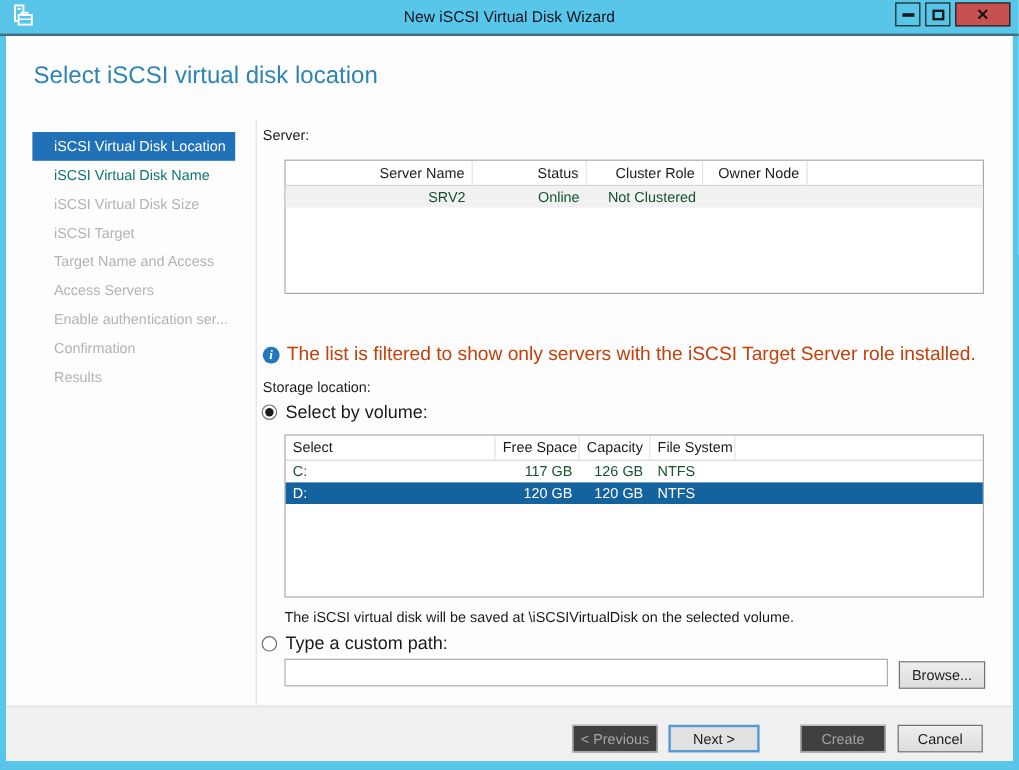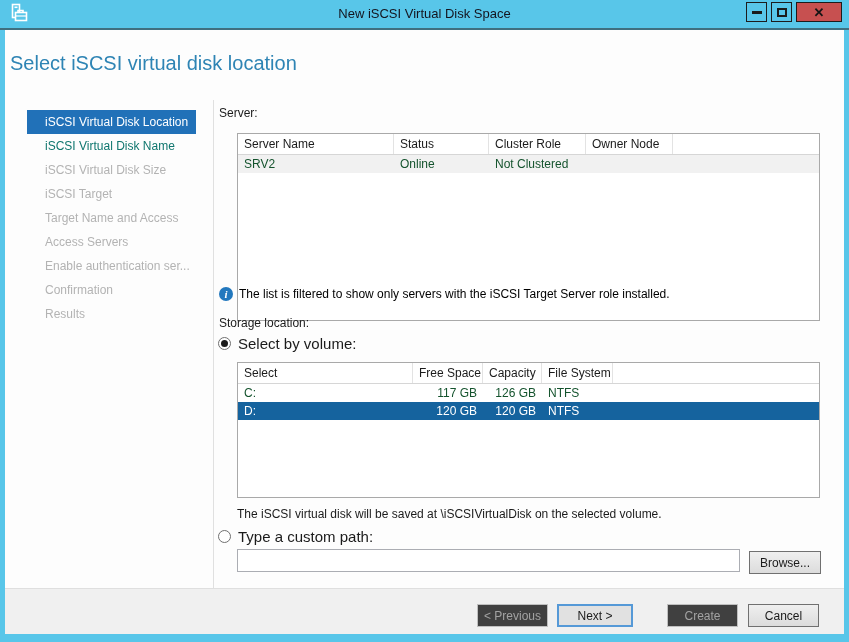--- a/index.html
+++ b/index.html
@@ -16,54 +16,54 @@
   .win-btn { width: 21px; height: 20px; border: 1px solid #1C1C1C; margin-left: 4px;
              display: flex; align-items: center; justify-content: center; cursor: default; }
   .win-btn.close { width: 46px; background: #C75050; }
   .glyph-min { display: block; width: 10px; height: 3px; background: #1B1B1B; }
   .glyph-max { display: block; width: 10px; height: 9px; border: 2px solid #1B1B1B; background: transparent; }
   .glyph-close { font-size: 13px; font-weight: 700; color: #141414; line-height: 1; }
   .titlebar-edge { position: absolute; top: 28px; left: 0; width: 100%; height: 2px; background: #3F6F80; }
 
   
   .content { position: absolute; top: 30px; left: 5px; width: 839px; height: 604px; background: #FDFDFD; }
-  .heading { position: absolute; left: 5px; top: 22px; font-size: 20px; font-weight: 400; color: #2E84B4; text-align: right; }
+  .heading { position: absolute; left: 23px; top: 22px; font-size: 20px; font-weight: 400; color: #2E84B4; text-align: right; }
 
   
   .sidebar { position: absolute; left: 22px; top: 80px; width: 169px; }
   .side-item { height: 24px; line-height: 24px; padding-left: 18px; font-size: 12px;
                color: #0f766e; white-space: nowrap; overflow: hidden; }
   .side-item.selected { background: #2171B8; color: #FFFFFF; }
   .side-item.disabled { color: #B3B3B3; }
   .vdivider { position: absolute; left: 208px; top: 70px; width: 1px; height: 520px; background: #E0E0E0; }
 
   .small-label { position: absolute; font-size: 12px; color: #1B1B1B; }
 
   
   .listbox { position: absolute; background: #FFFFFF; border: 1px solid #A9A9A9; }
-  .server-box { left: 232px; top: 103px; width: 583px; height: 188px; }
+  .server-box { left: 232px; top: 103px; width: 583px; height: 112px; text-align: right; }
   .volume-box { left: 232px; top: 332px; width: 583px; height: 136px; }
   .grid-server { display: grid; grid-template-columns: 156px 95px 97px 87px 1fr; }
   .grid-volume { display: grid; grid-template-columns: 175px 70px 59px 71px 1fr; }
   .thead { border-bottom: 1px solid #D6D6D6; }
   .th { font-size: 12px; color: #1B1B1B; padding: 3px 6px; border-right: 1px solid #E3E3E3;
         white-space: nowrap; overflow: hidden; }
   .th:last-child { border-right: none; }
   .td { font-size: 12px; color: #14532d; padding: 2px 6px; white-space: nowrap; overflow: hidden; }
   .td.num { text-align: right; }
   .trow.alt { background: #F1F1F1; }
   .trow.selected { background: #15639E; }
   .trow.selected .td { color: #FFFFFF; }
 
   
   .info-row { position: absolute; left: 214px; top: 257px; display: flex; align-items: center; }
   .info-icon { width: 14px; height: 14px; border-radius: 50%; background: #2278BE; color: #FFFFFF;
                font-family: "Liberation Serif", serif; font-style: italic; font-weight: 700;
                font-size: 11px; line-height: 14px; text-align: center; margin-right: 6px; flex: 0 0 auto; }
-  .info-text { font-size: 12px; color: #000000; }
+  .info-text { font-size: 16px; color: #c2410c; }
 
   
   .radio-row { position: absolute; display: flex; align-items: center; }
   .radio { width: 13px; height: 13px; border: 1px solid #707070; border-radius: 50%;
            background: #FFFFFF; margin-right: 7px; display: inline-flex;
            align-items: center; justify-content: center; flex: 0 0 auto; }
   .radio .dot { width: 7px; height: 7px; border-radius: 50%; background: #1B1B1B; display: none; }
   .radio.checked .dot { display: block; }
   .radio-label { font-size: 15px; color: #1B1B1B; }
 
@@ -93,21 +93,21 @@
   <div class="titlebar">
     <span class="title-icon">
       <svg width="20" height="22" viewBox="0 0 20 22">
         <rect x="3.5" y="1.5" width="7" height="13" fill="none" stroke="#FFFFFF" stroke-width="1.6"></rect>
         <rect x="5.5" y="3.5" width="3" height="1.6" fill="#FFFFFF"></rect>
         <path d="M9 9.5 v-2 h5 v2" fill="none" stroke="#FFFFFF" stroke-width="1.6"></path>
         <rect x="6.5" y="9.5" width="11" height="8" fill="#58C6E9" stroke="#FFFFFF" stroke-width="1.6"></rect>
         <line x1="6.5" y1="13" x2="17.5" y2="13" stroke="#FFFFFF" stroke-width="1.2"></line>
       </svg>
     </span>
-    <div class="title-text">New iSCSI Virtual Disk Space</div>
+    <div class="title-text">New iSCSI Virtual Disk Wizard</div>
     <div class="win-controls">
       <div class="win-btn">
         <span class="glyph-min"></span>
       </div>
       <div class="win-btn">
         <span class="glyph-max"></span>
       </div>
       <div class="win-btn close">
         <span class="glyph-close">✕</span>
       </div>

